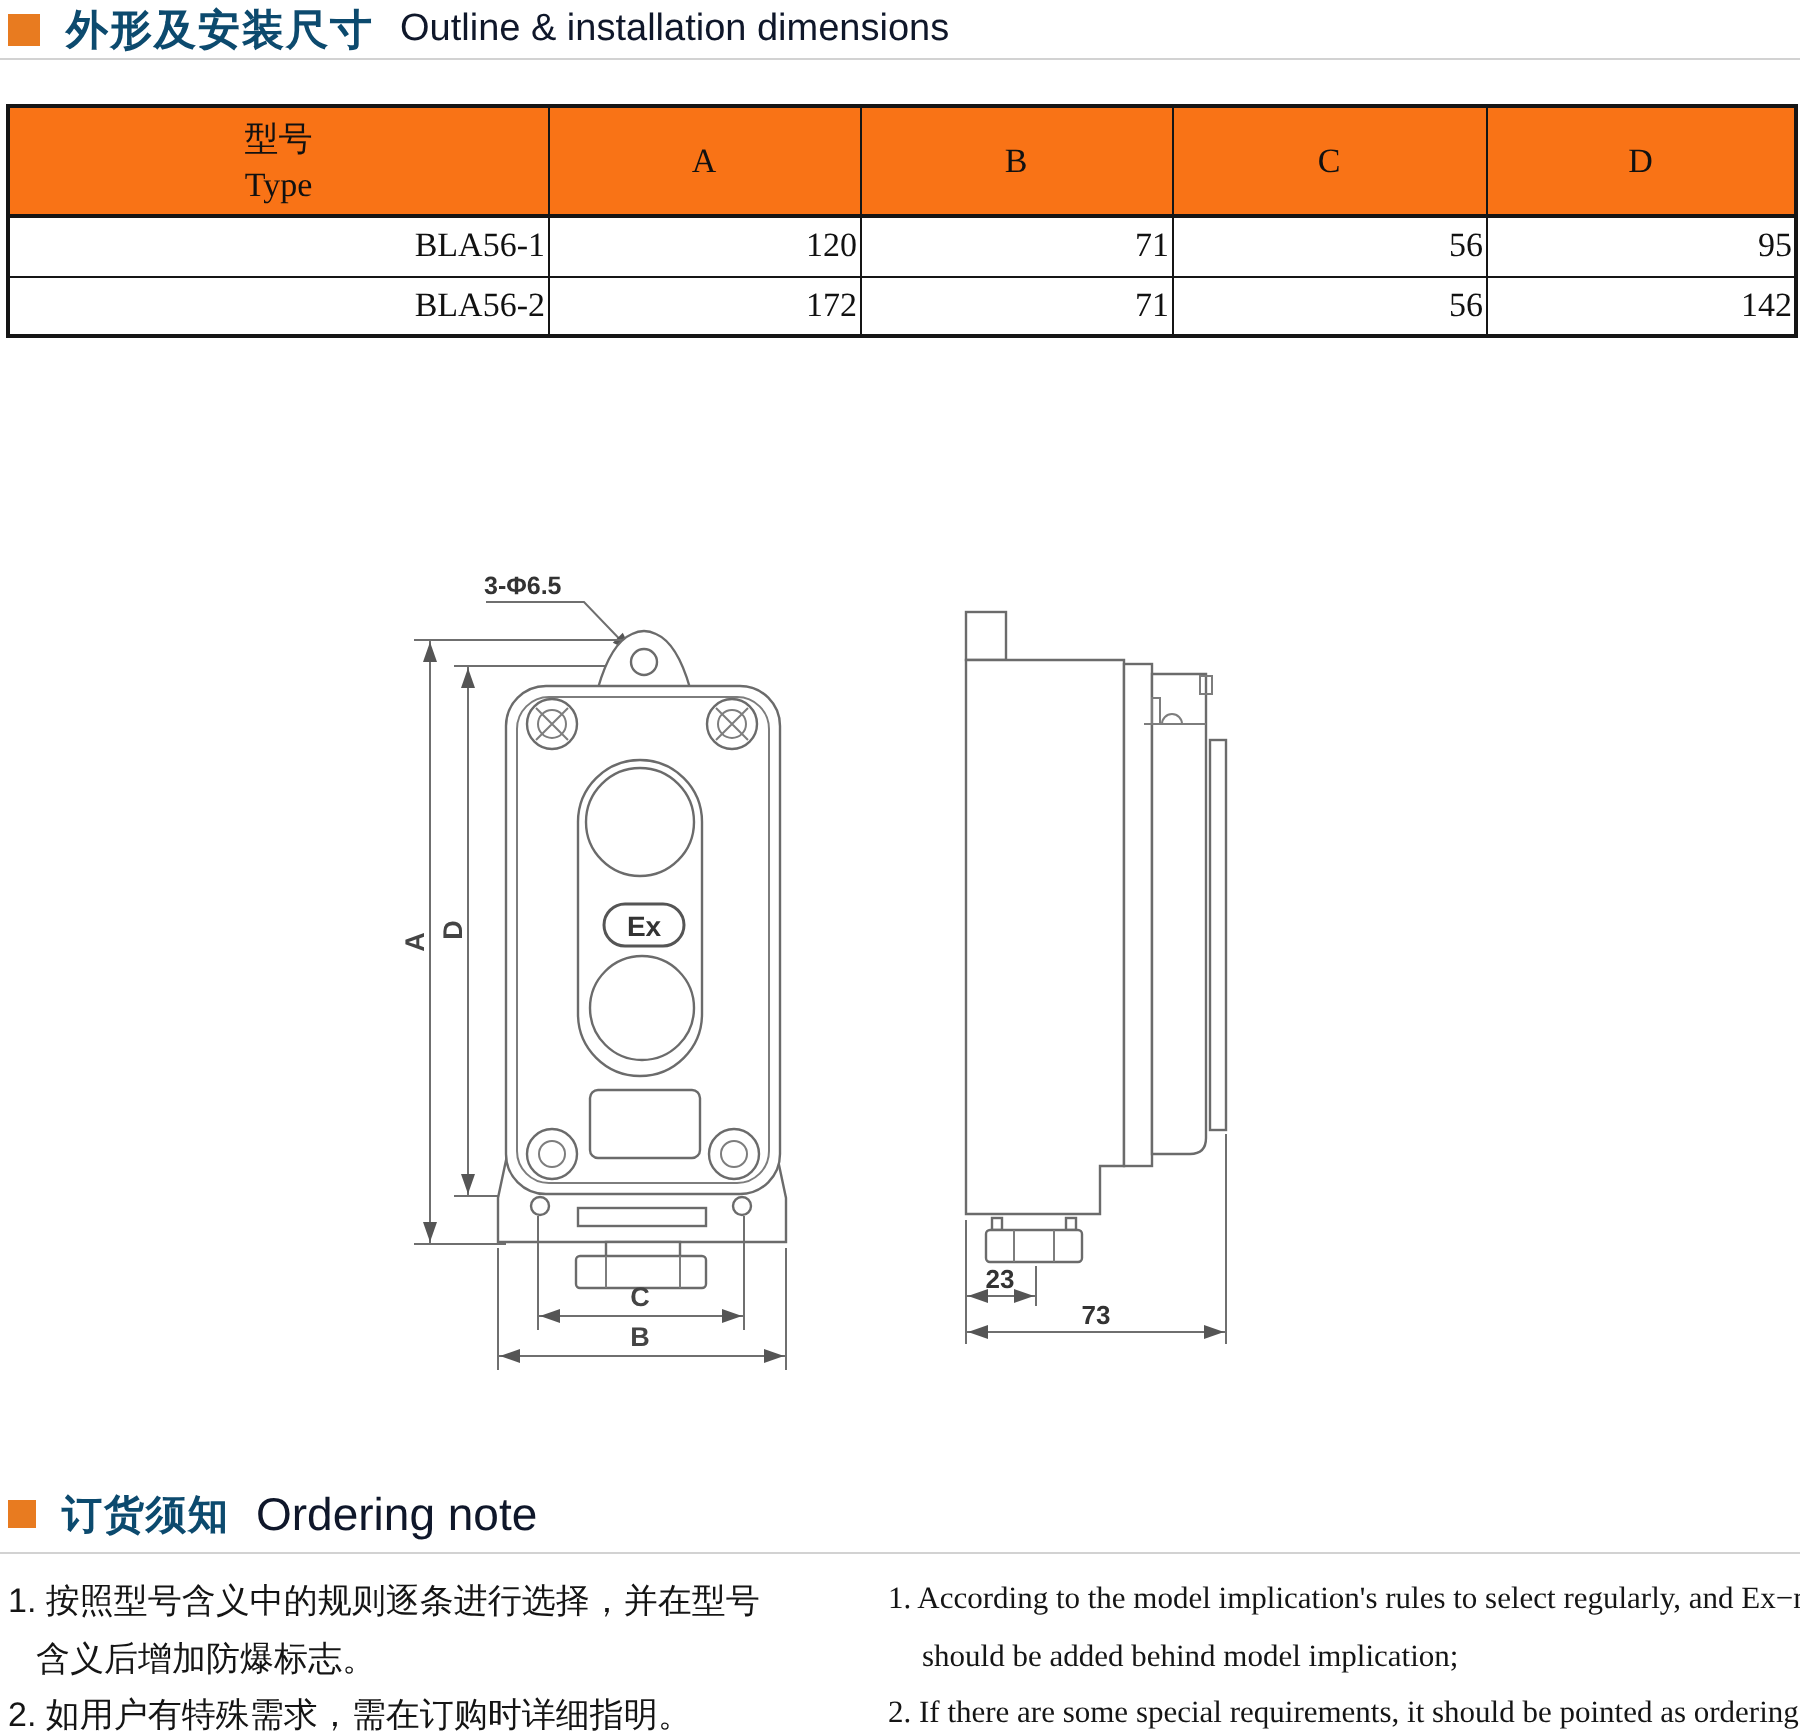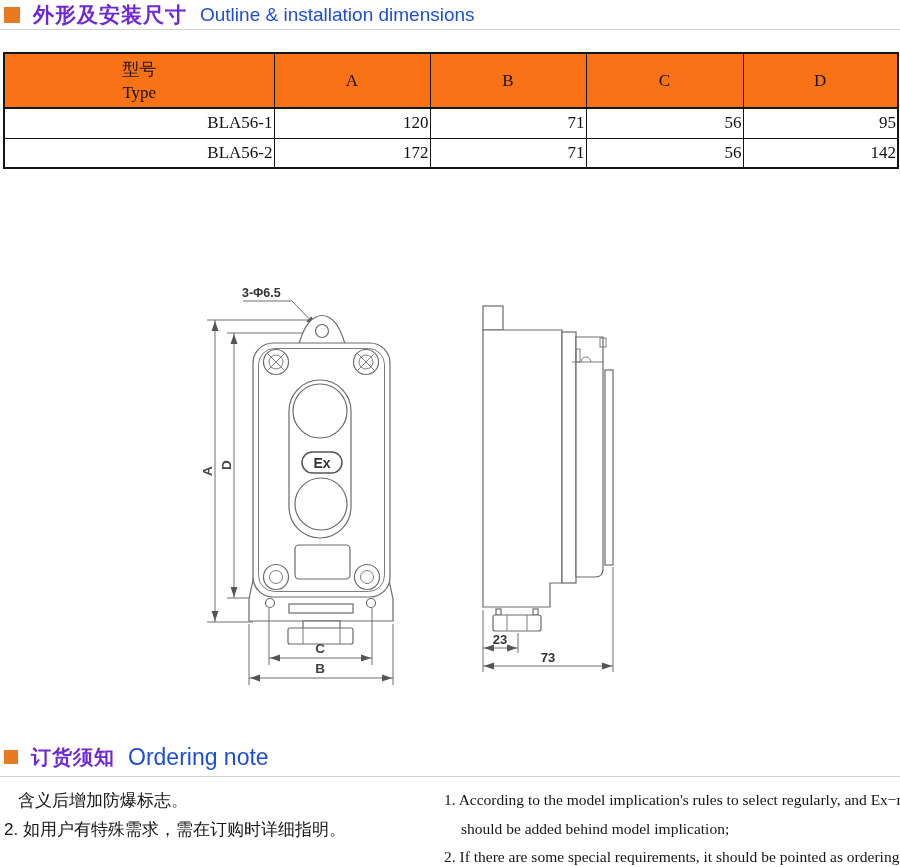--- a/index.html
+++ b/index.html
@@ -9,22 +9,22 @@
     font-family:"Liberation Sans", sans-serif;
     position:relative;
     overflow:hidden;
     color:#111;
   }
   .sec-header {
     position:absolute; left:4px; height:26px;
     display:flex; align-items:center; gap:13px;
   }
   .bullet { width:16px; height:16px; background:#e87b20; flex:0 0 auto; }
-  .title-zh { font-weight:bold; font-size:21px; color:#6d28d9; letter-spacing:1px; white-space:nowrap; }
-  .title-en { font-size:19px; color:#1d4ed8; white-space:nowrap; }
+  .title-zh { font-weight:bold; font-size:21px; color:#0c4a6e; letter-spacing:1px; white-space:nowrap; }
+  .title-en { font-size:19px; color:#0f172a; white-space:nowrap; }
   .divider { position:absolute; left:0; width:900px; height:1px; background:#d2d2d2; }
 
   table.dim-table {
     position:absolute; top:52px; left:3px; width:894px;
     border-collapse:collapse; table-layout:fixed;
     font-family:"Liberation Serif", serif; font-size:17px;
     text-align:center; color:#111;
   }
   table.dim-table, table.dim-table th, table.dim-table td { border:1.6px solid #151515; }
   table.dim-table { border-width:2.2px; }
@@ -203,20 +203,21 @@
 </svg>
 
 <div class="sec-header" style="top:744px;">
   <span class="bullet" style="width:14px;height:14px;"></span>
   <span class="title-zh" style="font-size:20px;">订货须知</span>
   <span class="title-en" style="font-size:23px;">Ordering note</span>
 </div>
 <div class="divider" style="top:776px;"></div>
 
 <div class="notes-zh">
+  <div class="note-line">1. 按照型号含义中的规则逐条进行选择，并在型号</div>
   <div class="note-line indent-zh">含义后增加防爆标志。</div>
   <div class="note-line">2. 如用户有特殊需求，需在订购时详细指明。</div>
 </div>
 <div class="notes-en">
   <div class="note-line">1. According to the model implication's rules to select regularly, and Ex−mark</div>
   <div class="note-line indent-en">should be added behind model implication;</div>
   <div class="note-line">2. If there are some special requirements, it should be pointed as ordering.</div>
 </div>
 
 </body></html>

